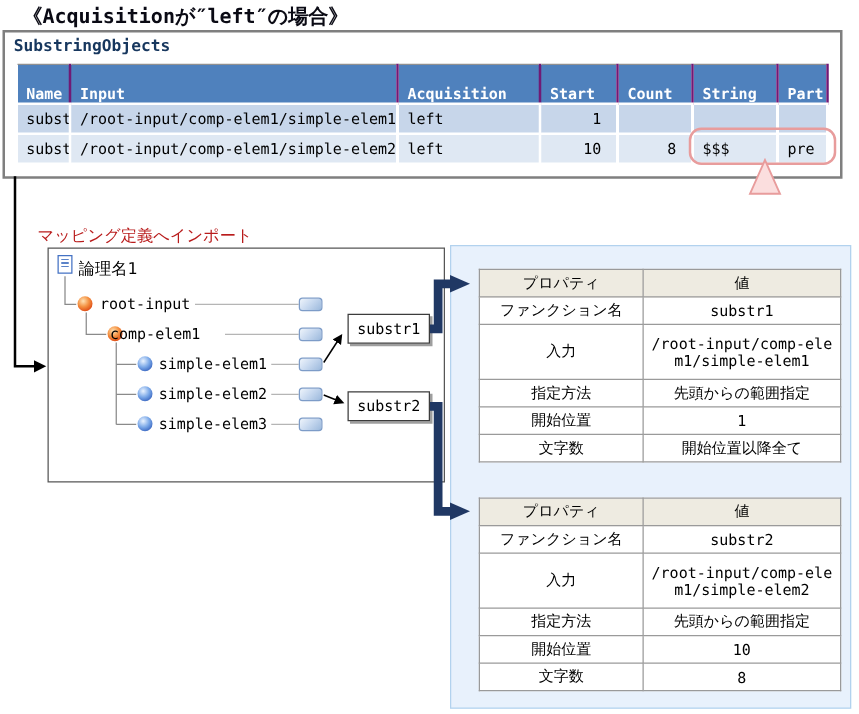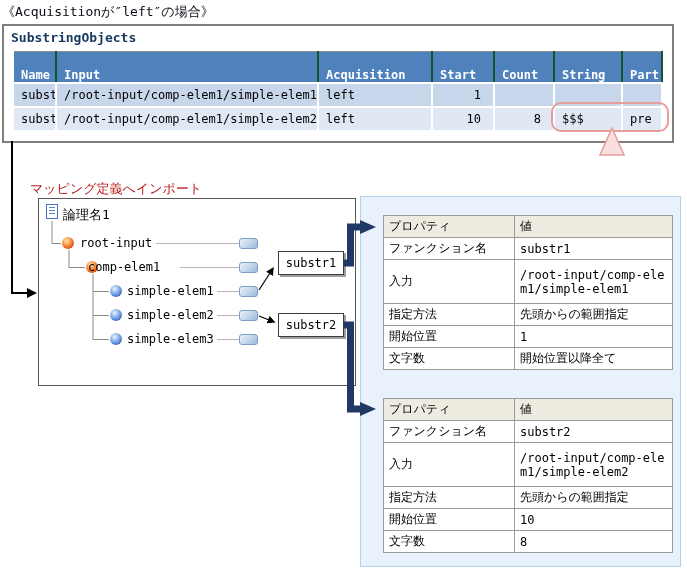--- a/index.html
+++ b/index.html
@@ -1,27 +1,27 @@
 <!DOCTYPE html>
 <html><head>
 <meta charset="utf-8">
 <style>
   html,body{margin:0;padding:0;background:#fff;}
   #page{position:relative;width:687px;height:571px;background:#fff;overflow:hidden;
         font-family:"DejaVu Sans Mono","DejaVu Sans",sans-serif;color:#000;}
   .abs{position:absolute;}
-  .title{left:2px;top:3px;font-size:13px;font-weight:normal;color:#0a0a14;white-space:nowrap;}
+  .title{left:18px;top:3px;font-size:16px;font-weight:bold;color:#0a0a14;white-space:nowrap;}
   .outer-box{left:2px;top:24px;width:668px;height:115px;border:2px solid #7f7f7f;background:#fff;}
   .subobj-label{left:11px;top:30px;font-size:13px;font-weight:bold;color:#17375e;}
   table{border-collapse:collapse;table-layout:fixed;}
   .main-table{position:absolute;left:14px;top:51px;width:648px;
               border-top:1px solid #909090;border-bottom:1px solid #909090;}
   .main-table th{background:#4f81bd;color:#fff;font-weight:bold;text-align:left;
                  font-size:12px;height:26px;box-sizing:border-box;padding:16px 0 0 7px;
-                 border-right:2px solid #14532d;border-bottom:2px solid #fff;white-space:nowrap;overflow:hidden;}
+                 border-right:2px solid #701a75;border-bottom:2px solid #fff;white-space:nowrap;overflow:hidden;}
   .main-table td{font-size:12px;height:24px;box-sizing:border-box;padding:0 0 0 7px;
                  border-right:2px solid #fff;border-bottom:2px solid #fff;white-space:nowrap;overflow:hidden;}
   .main-table tr.r1 td{background:#c7d6ea;}
   .main-table tr.r2 td{background:#dfe8f3;}
   .main-table td.num{text-align:right;padding:0 12px 0 0;}
   .pink-rect{left:551px;top:102px;width:114px;height:26px;border:2px solid #e89c9c;
              border-radius:10px;pointer-events:none;}
   .callout{left:482px;top:153px;width:192px;height:22px;border:2px solid #e89c9c;background:#fbdede;
            font-size:12px;line-height:22px;text-align:center;white-space:nowrap;}
   .lbl{font-size:13px;color:#b91c1c;white-space:nowrap;}
@@ -34,21 +34,21 @@
             repeating-linear-gradient(to bottom,#fff 0 2px,#5b83c8 2px 3px);
             background-clip:content-box;padding:2px 2px;box-sizing:border-box;background-color:#fff;}
   .orb{width:12px;height:12px;border-radius:50%;}
   .orb.orange{background:radial-gradient(circle at 38% 32%,#ffe2b4 0%,#f49040 42%,#e05018 75%,#b83000 100%);}
   .orb.blue{background:radial-gradient(circle at 38% 32%,#eaf3ff 0%,#7aa8e8 45%,#3a66c0 80%,#29509c 100%);}
   .handle{width:19px;height:11px;border:1px solid #7d9cc8;border-radius:3px;box-sizing:border-box;
           background:linear-gradient(135deg,#eef4fb 0%,#c9daf0 45%,#9cb9dc 100%);}
   .fn-box{width:66px;height:24px;background:#fff;border:1px solid #3c3c3c;box-shadow:2px 2px 0 #9e9e9e;
           font-size:12px;line-height:22px;text-align:center;box-sizing:border-box;}
   .prop-table{position:absolute;width:289px;background:#fff;}
-  .prop-table th,.prop-table td{border:1px solid #9a9a9a;font-size:12px;font-weight:normal;text-align:left;
+  .prop-table th,.prop-table td{border:1px solid #9a9a9a;font-size:12px;font-weight:normal;text-align:center;
           padding:1px 5px;box-sizing:border-box;height:22px;vertical-align:middle;word-break:break-all;}
   .prop-table tr.tall td{height:44px;}
   .prop-table tr.hdr th{background:#eeebe1;}
   .overlay{position:absolute;left:0;top:0;width:687px;height:571px;pointer-events:none;z-index:20;}
 </style>
 </head>
 <body>
 
 <div id="page">
 

